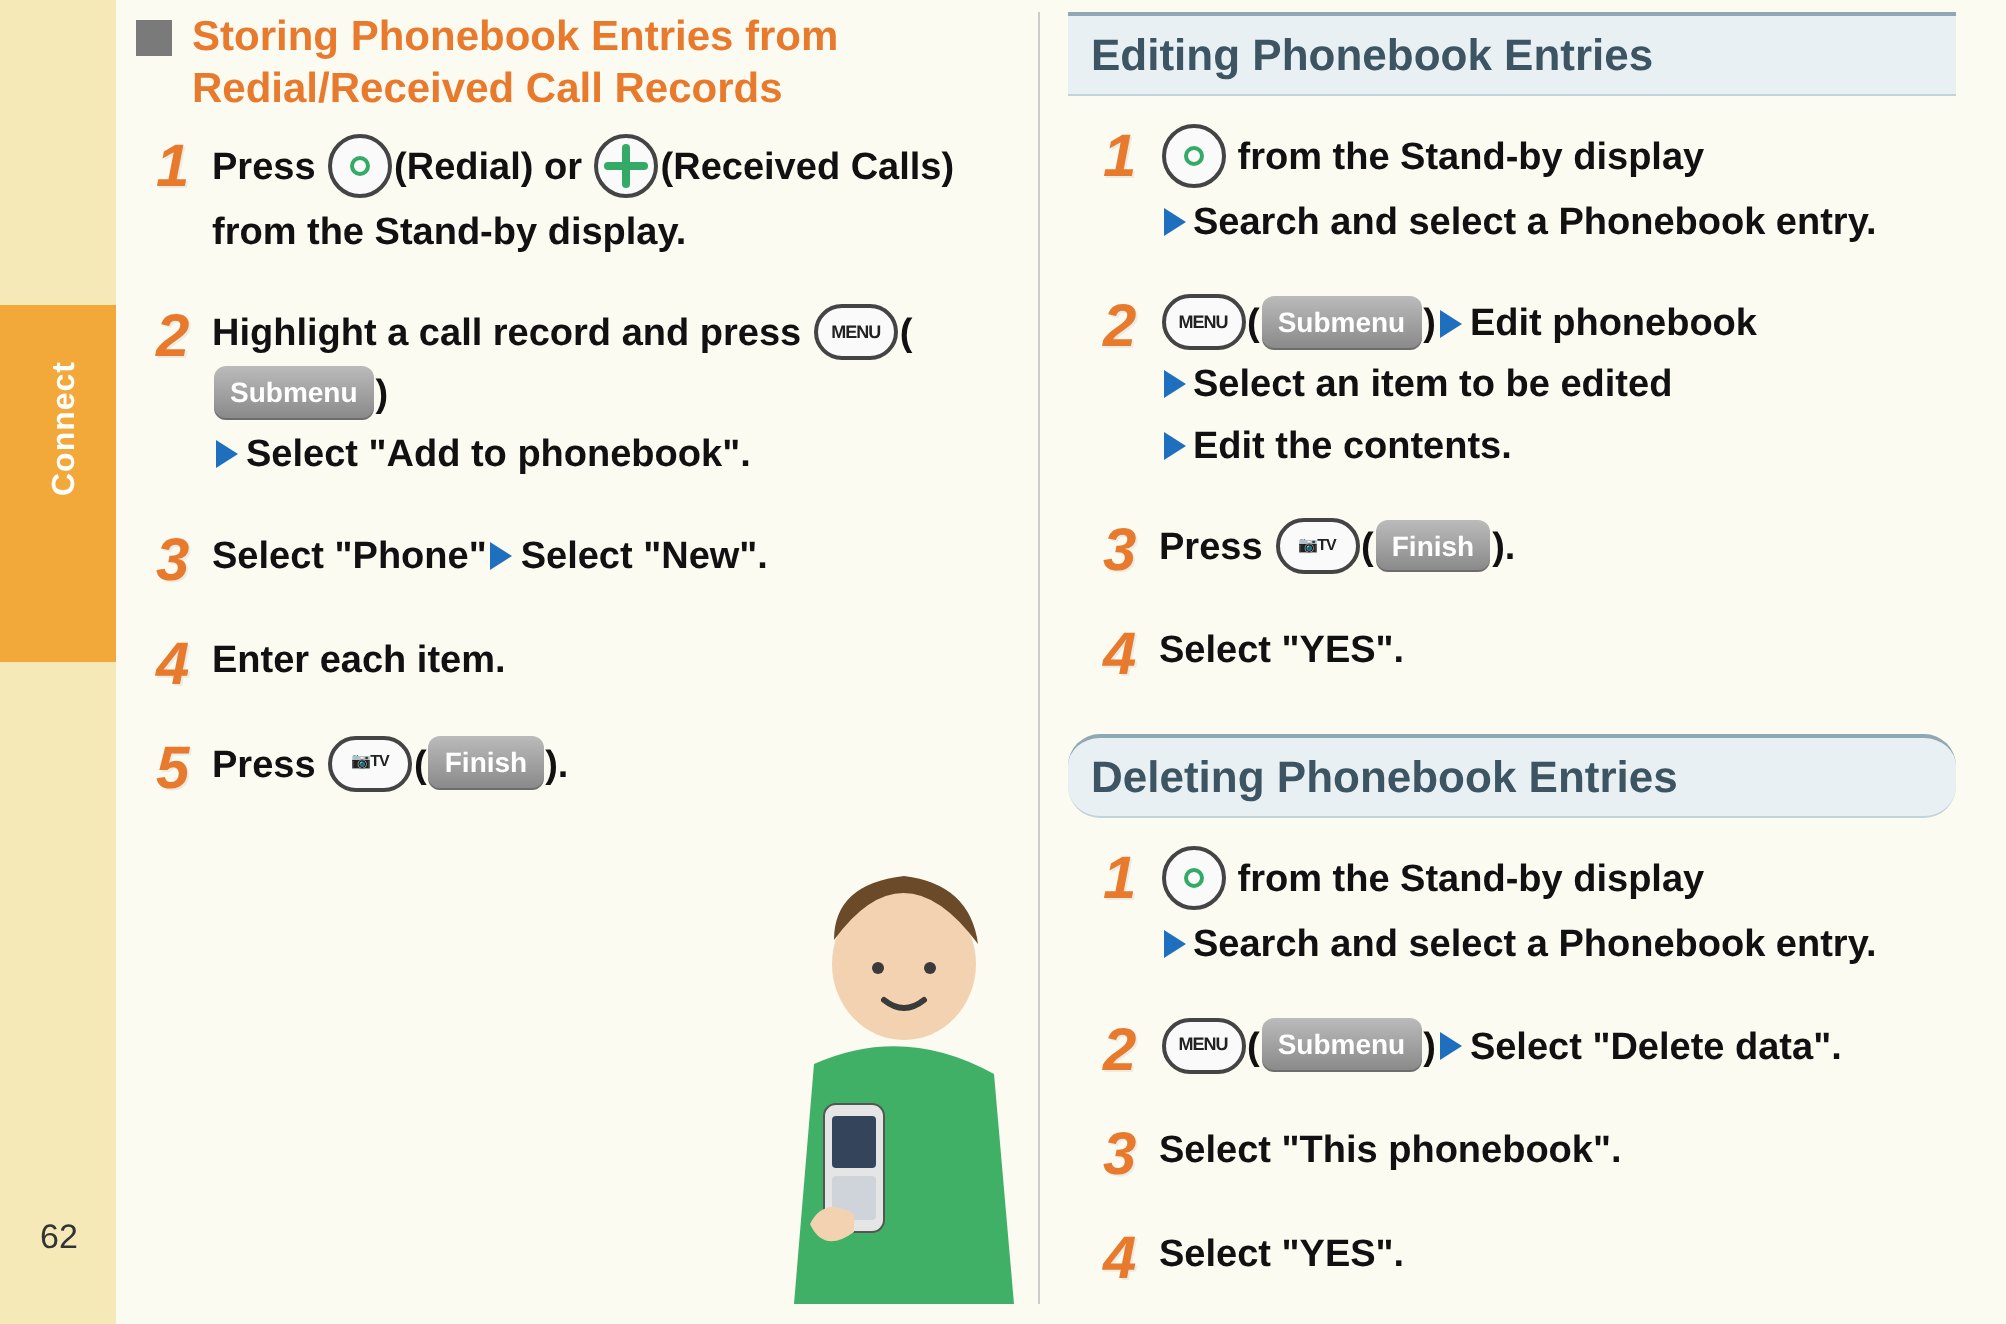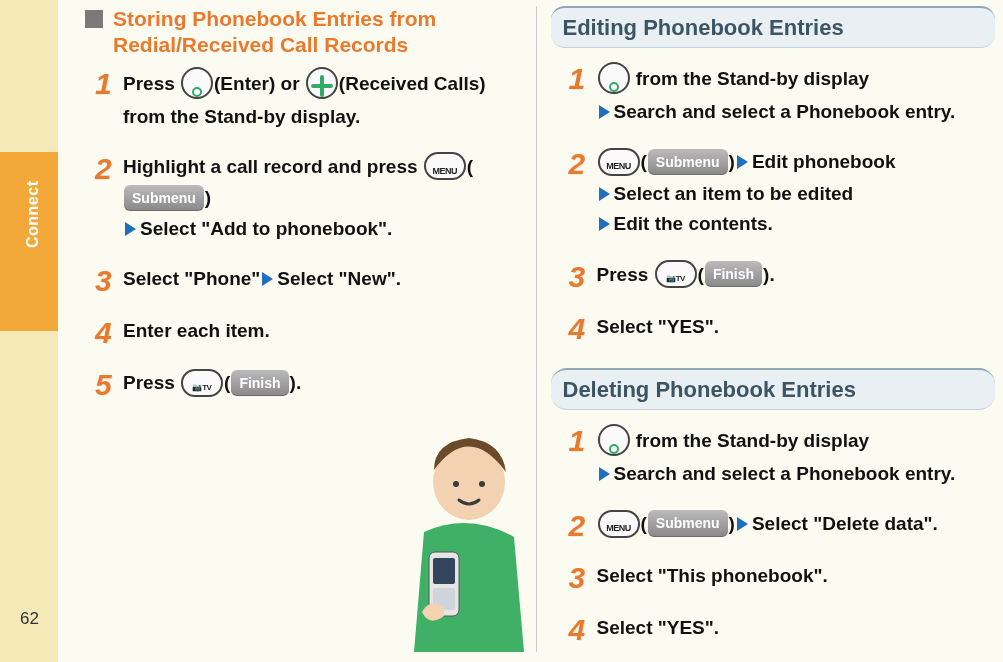--- a/index.html
+++ b/index.html
@@ -31,21 +31,21 @@
     top: 248px;
     transform: rotate(-90deg);
     transform-origin: left top;
     font-weight: bold;
     font-size: 16px;
     color: #fff;
     letter-spacing: 0.5px;
   }
   .columns {
     position: absolute;
-    left: 77px;
+    left: 60px;
     top: 6px;
     width: 918px;
     height: 646px;
     display: flex;
   }
   .col { width: 460px; padding-right: 14px; }
   .col-right { padding-left: 14px; padding-right: 0; }
   .divider {
     width: 1px;
     background: #ccc;
@@ -75,21 +75,21 @@
     background: #e8f0f4;
     border-top: 2px solid #90a8b4;
     border-bottom: 1px solid #c2d4db;
     font-size: 22px;
     font-weight: bold;
     color: #3d5562;
     padding: 7px 12px 6px 12px;
     margin-bottom: 14px;
     margin-top: 10px;
   }
-  .col-right .section-bar:first-child { margin-top: 0; border-radius: 14px; }
+  .col-right .section-bar:first-child { margin-top: 0; }
 
   .step {
     display: flex;
     align-items: flex-start;
     margin: 6px 0 20px 18px;
   }
   .step-num {
     flex: 0 0 28px;
     font-size: 30px;
     font-weight: bold;
@@ -111,21 +111,21 @@
     vertical-align: middle;
     width: 0; height: 0;
     border-top: 7px solid transparent;
     border-bottom: 7px solid transparent;
     border-left: 11px solid #1f6fbf;
     margin: 0 4px 2px 2px;
   }
 
   .btn-oval {
     display: inline-flex;
-    align-items: flex-end;
+    align-items: center;
     justify-content: center;
     height: 28px;
     min-width: 42px;
     border: 2px solid #444;
     border-radius: 14px;
     background: #fafafa;
     padding: 0 4px;
     vertical-align: middle;
     margin: 0 1px 3px 1px;
     font-size: 10px;
@@ -213,21 +213,21 @@
       <span class="sq"></span>
       <span>Storing Phonebook Entries from</span><br>
       <span>Redial/Received Call Records</span>
     </div>
 
     <div id="left-steps">
         <div class="step">
           <div class="step-num">1</div>
           <div class="step-body"><span>Press </span><span class="btn-oval circle">
               <span class="dot-circle"></span>
-            </span><span>(Enter) or </span><span class="btn-oval circle">
+            </span><span>(Redial) or </span><span class="btn-oval circle">
               <span class="four-way"></span>
             </span><span>(Received Calls) from the Stand-by display.</span></div>
         </div>
         <div class="step">
           <div class="step-num">2</div>
           <div class="step-body"><span>Highlight a call record and press </span><span class="btn-oval">
               <span class="menu-txt">MENU</span>
             </span><span>(</span><span class="chip">Submenu</span><span>)</span><br><span class="arrow-tri"></span><span>Select "Add to phonebook".</span></div>
         </div>
         <div class="step">

